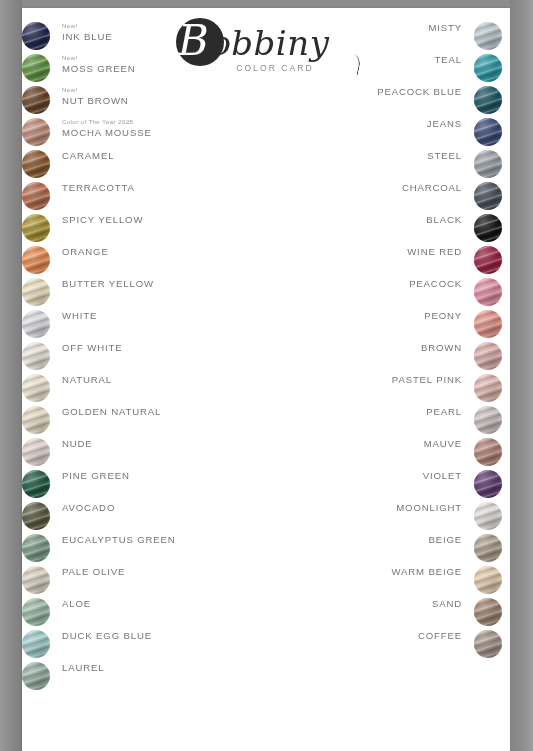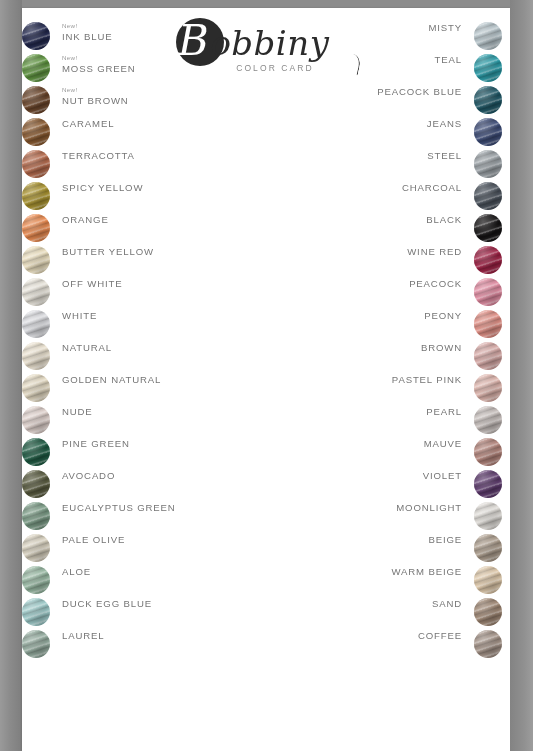--- a/index.html
+++ b/index.html
@@ -226,20 +226,27 @@
             <div class="name">MOSS GREEN</div>
           </div>
         </div>
         <div class="row has-tag">
           <div class="swatch" style="background-color: rgb(107, 69, 42);"></div>
           <div class="meta">
             <div class="tag">New!</div>
             <div class="name">NUT BROWN</div>
           </div>
         </div>
+        <div class="row has-tag">
+          <div class="swatch" style="background-color: rgb(192, 139, 121);"></div>
+          <div class="meta">
+            <div class="tag">Color of The Year 2025</div>
+            <div class="name">MOCHA MOUSSE</div>
+          </div>
+        </div>
         <div class="row">
           <div class="swatch" style="background-color: rgb(138, 90, 48);"></div>
           <div class="meta">
             <div class="name">CARAMEL</div>
           </div>
         </div>
         <div class="row">
           <div class="swatch" style="background-color: rgb(181, 106, 76);"></div>
           <div class="meta">
             <div class="name">TERRACOTTA</div>
@@ -257,29 +264,29 @@
             <div class="name">ORANGE</div>
           </div>
         </div>
         <div class="row">
           <div class="swatch" style="background-color: rgb(233, 221, 189);"></div>
           <div class="meta">
             <div class="name">BUTTER YELLOW</div>
           </div>
         </div>
         <div class="row">
+          <div class="swatch" style="background-color: rgb(217, 218, 222);"></div>
+          <div class="meta">
+            <div class="name">WHITE</div>
+          </div>
+        </div>
+        <div class="row">
           <div class="swatch" style="background-color: rgb(230, 226, 216);"></div>
           <div class="meta">
             <div class="name">OFF WHITE</div>
-          </div>
-        </div>
-        <div class="row">
-          <div class="swatch" style="background-color: rgb(217, 218, 222);"></div>
-          <div class="meta">
-            <div class="name">WHITE</div>
           </div>
         </div>
         <div class="row">
           <div class="swatch" style="background-color: rgb(233, 224, 206);"></div>
           <div class="meta">
             <div class="name">NATURAL</div>
           </div>
         </div>
         <div class="row">
           <div class="swatch" style="background-color: rgb(226, 216, 193);"></div>

